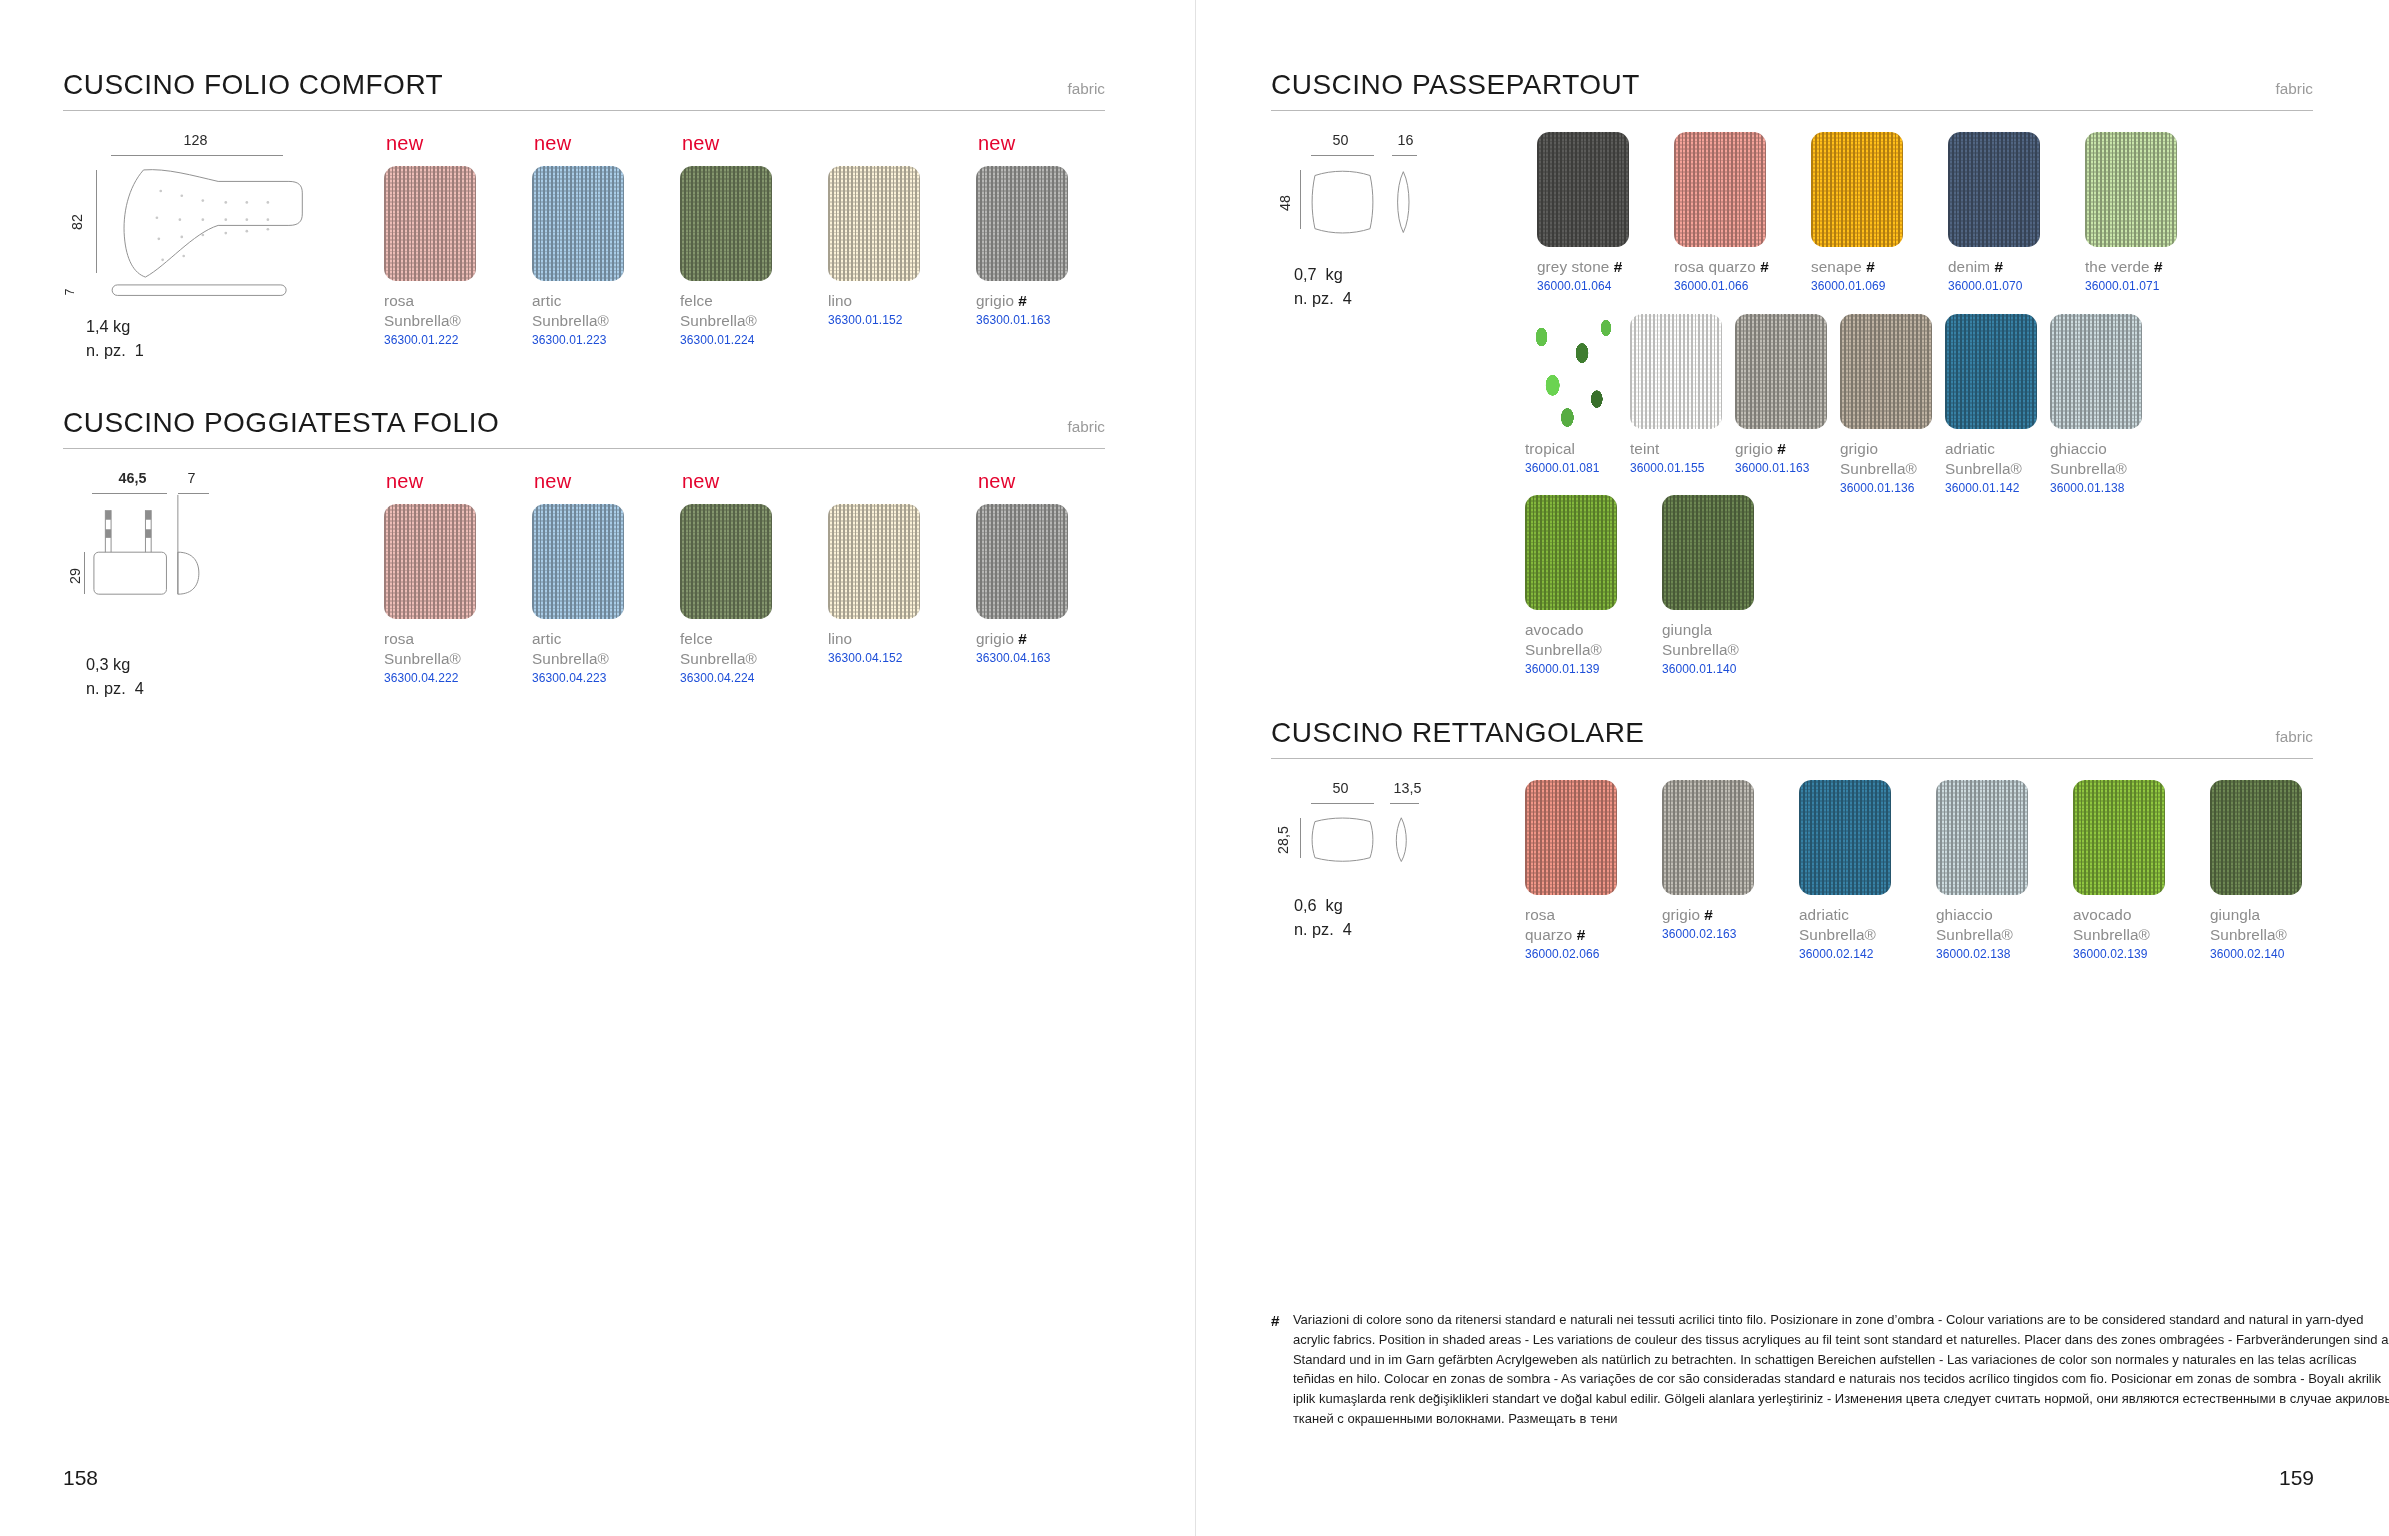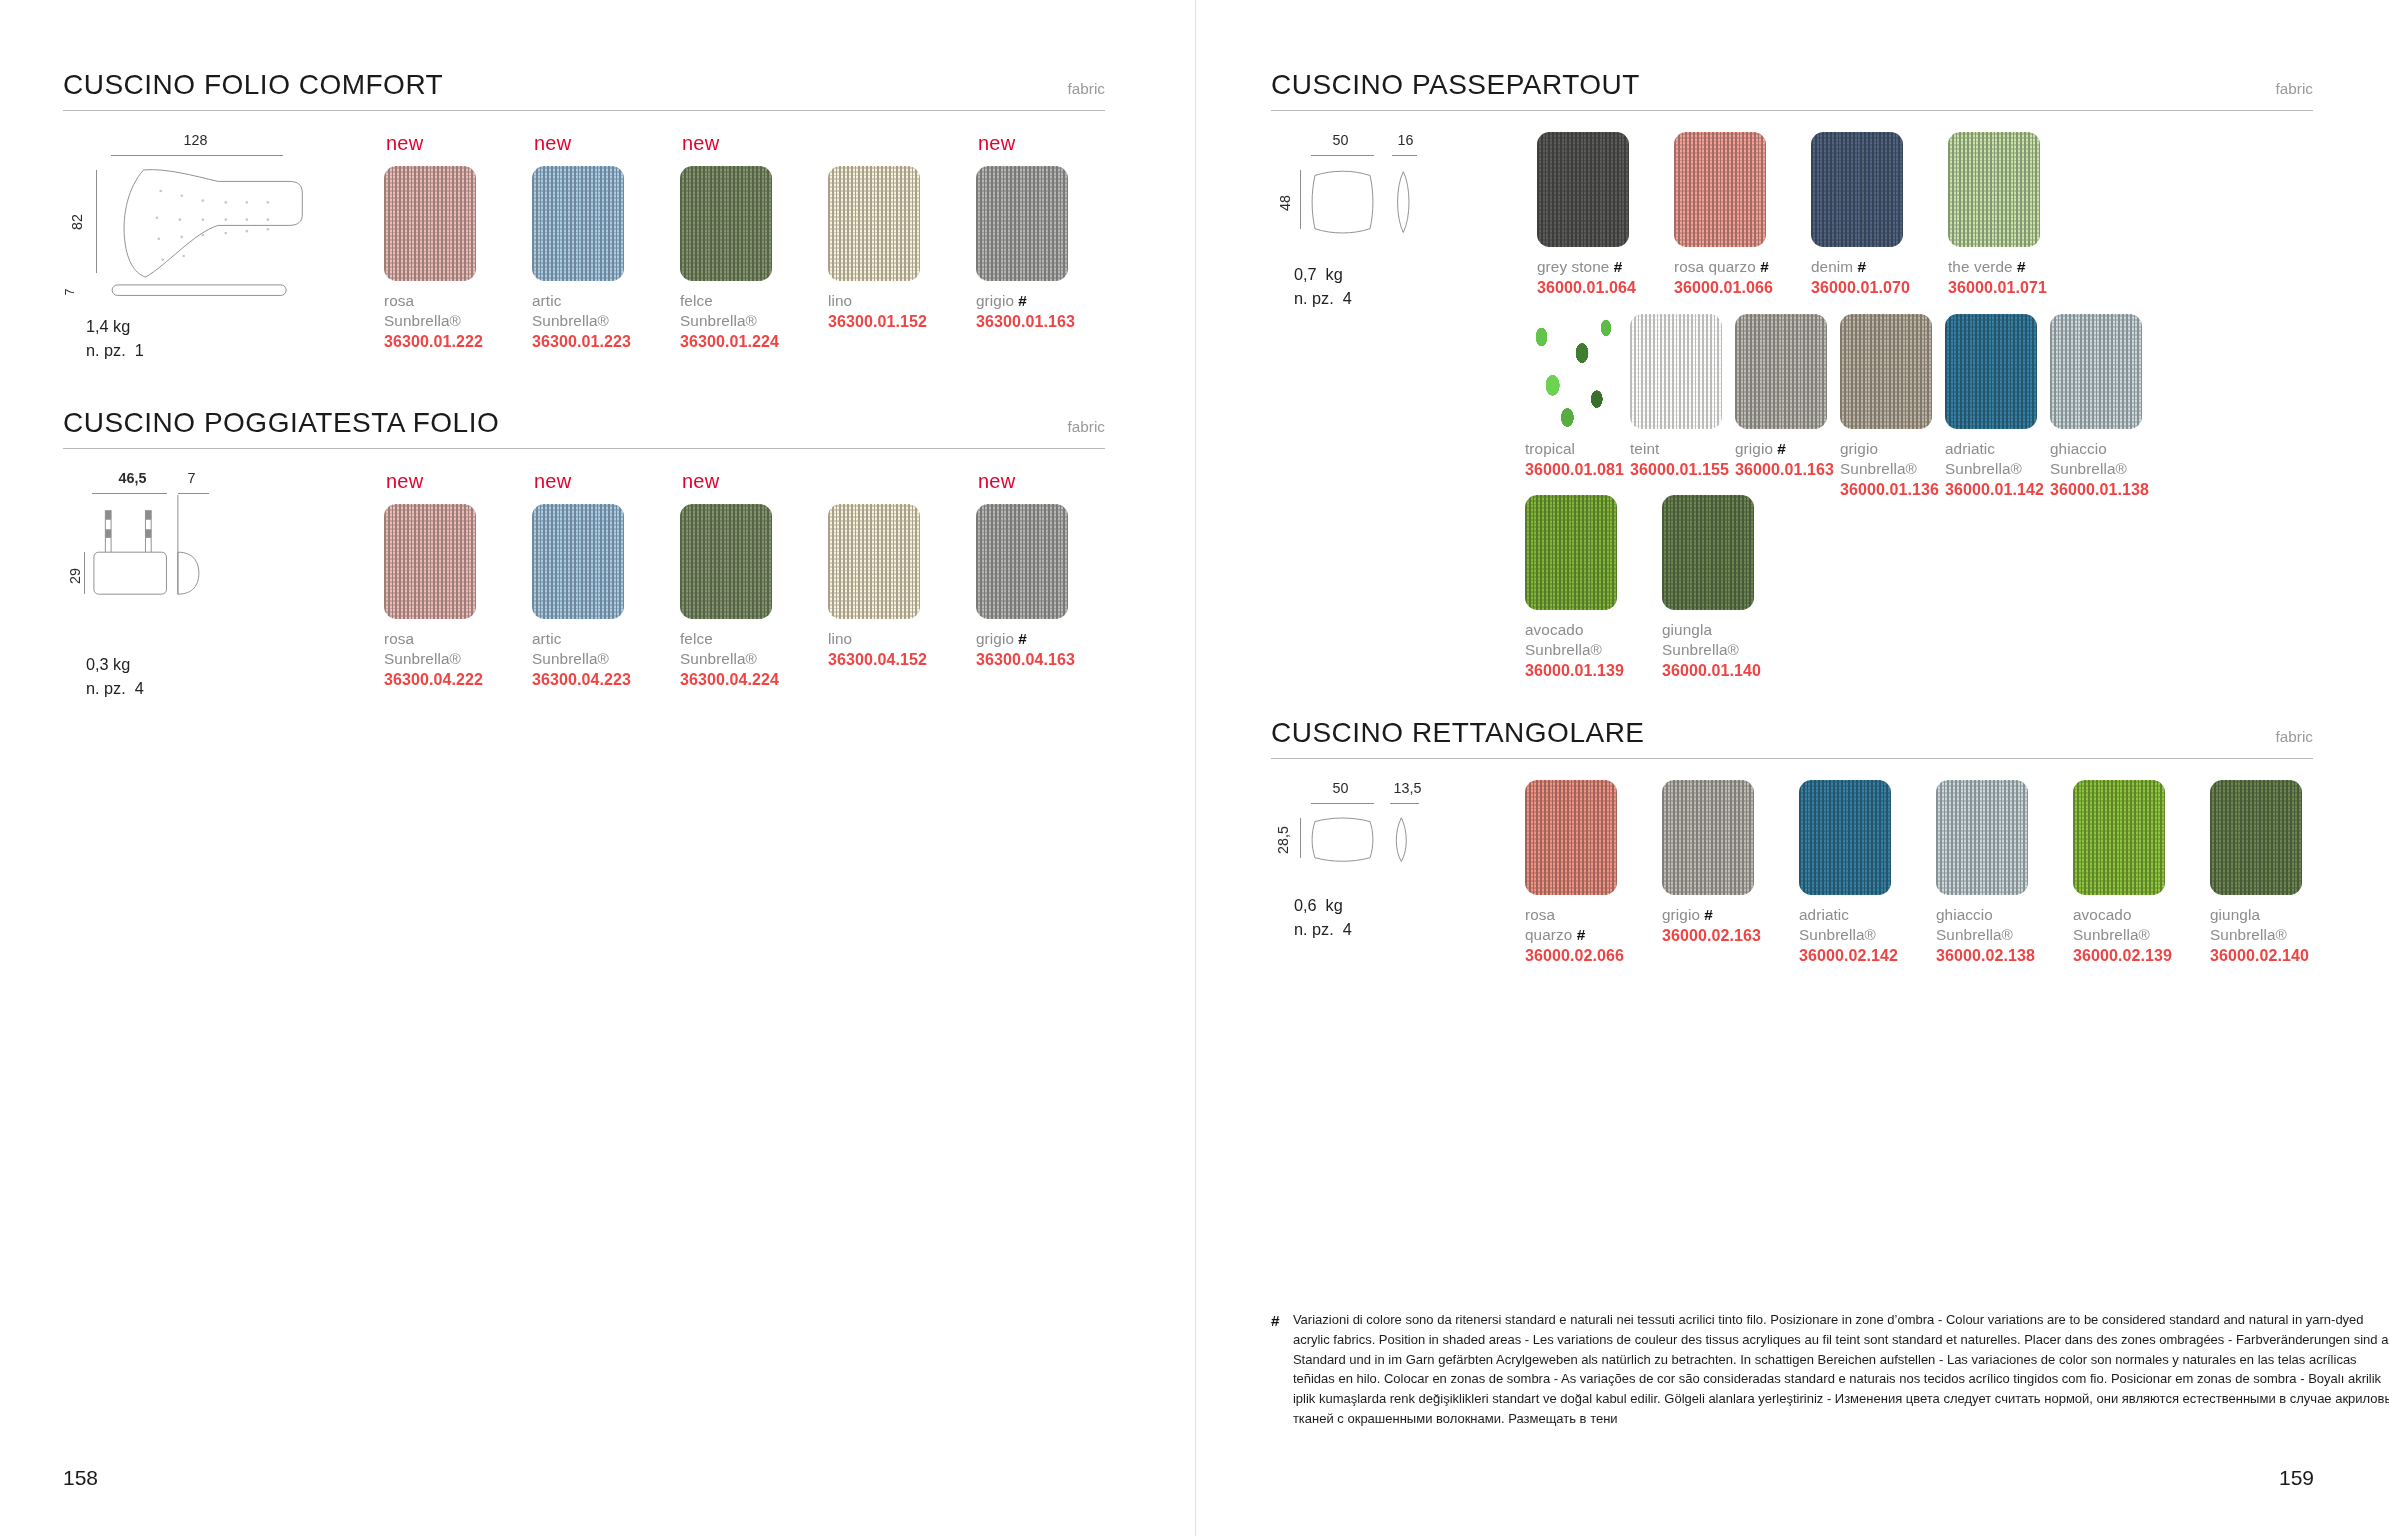--- a/index.html
+++ b/index.html
@@ -51,23 +51,22 @@
     width: 92px; height: 115px; border-radius: 12.4px;
     background-size: 5.7px 5.7px, 5.7px 5.7px, 100% 100%;
     position: relative; overflow: hidden;
   }
   .sw-name {
     margin-top: 10.5px; font-size: 15.3px; line-height: 1.32;
     color: #8c8c8c; letter-spacing: 0.1px; width: 105px;
   }
   .sw-name .hash { color: #111; font-weight: 700; }
   .sw-code {
-    margin-top: 1.9px; font-size: 16px; color: #ef4444; letter-spacing: 0.1px;
+    margin-top: 1.9px; font-size: 12px; color: #1d4ed8; letter-spacing: 0.1px;
     white-space: nowrap;
-    font-weight: bold;
   }
 
   
   .footnote { position: absolute; display: flex; gap: 13.4px; }
   .fn-hash { font-size: 15.3px; font-weight: 700; color: #111; line-height: 1.45; }
   .fn-body { font-size: 13px; line-height: 1.52; color: #1c1c1c; width: 1109px; text-align: left; }
 
   .pagenum { position: absolute; bottom: 46px; font-size: 21px; color: #1a1a1a; }
 </style>
 </head>
@@ -256,20 +255,25 @@
             <div class="sw-chip" style="background: repeating-linear-gradient(90deg, rgb(61, 61, 59) 0px, rgb(61, 61, 59) 1.9px, transparent 1.9px, transparent 3.8px), repeating-linear-gradient(0deg, rgb(92, 92, 90) 0px, rgb(92, 92, 90) 1.9px, transparent 1.9px, transparent 3.8px), linear-gradient(rgb(78, 78, 76), rgb(78, 78, 76));"></div>
             <div class="sw-name">grey stone<span class="hash"> #</span></div>
             <div class="sw-code">36000.01.064</div>
           </div>
           <div class="sw-cell">
             <div class="sw-chip" style="background: repeating-linear-gradient(90deg, rgb(162, 108, 101) 0px, rgb(162, 108, 101) 1.9px, transparent 1.9px, transparent 3.8px), repeating-linear-gradient(0deg, rgb(245, 163, 153) 0px, rgb(245, 163, 153) 1.9px, transparent 1.9px, transparent 3.8px), linear-gradient(rgb(208, 138, 130), rgb(208, 138, 130));"></div>
             <div class="sw-name">rosa quarzo<span class="hash"> #</span></div>
             <div class="sw-code">36000.01.066</div>
           </div>
           <div class="sw-cell">
+            <div class="sw-chip" style="background: repeating-linear-gradient(90deg, rgb(177, 126, 16) 0px, rgb(177, 126, 16) 1.9px, transparent 1.9px, transparent 3.8px), repeating-linear-gradient(0deg, rgb(255, 191, 25) 0px, rgb(255, 191, 25) 1.9px, transparent 1.9px, transparent 3.8px), linear-gradient(rgb(227, 162, 21), rgb(227, 162, 21));"></div>
+            <div class="sw-name">senape<span class="hash"> #</span></div>
+            <div class="sw-code">36000.01.069</div>
+          </div>
+          <div class="sw-cell">
             <div class="sw-chip" style="background: repeating-linear-gradient(90deg, rgb(54, 67, 86) 0px, rgb(54, 67, 86) 1.9px, transparent 1.9px, transparent 3.8px), repeating-linear-gradient(0deg, rgb(81, 101, 130) 0px, rgb(81, 101, 130) 1.9px, transparent 1.9px, transparent 3.8px), linear-gradient(rgb(69, 86, 110), rgb(69, 86, 110));"></div>
             <div class="sw-name">denim<span class="hash"> #</span></div>
             <div class="sw-code">36000.01.070</div>
           </div>
           <div class="sw-cell">
             <div class="sw-chip" style="background: repeating-linear-gradient(90deg, rgb(133, 151, 112) 0px, rgb(133, 151, 112) 1.9px, transparent 1.9px, transparent 3.8px), repeating-linear-gradient(0deg, rgb(201, 229, 170) 0px, rgb(201, 229, 170) 1.9px, transparent 1.9px, transparent 3.8px), linear-gradient(rgb(170, 194, 144), rgb(170, 194, 144));"></div>
             <div class="sw-name">the verde<span class="hash"> #</span></div>
             <div class="sw-code">36000.01.071</div>
           </div>
         </div>

